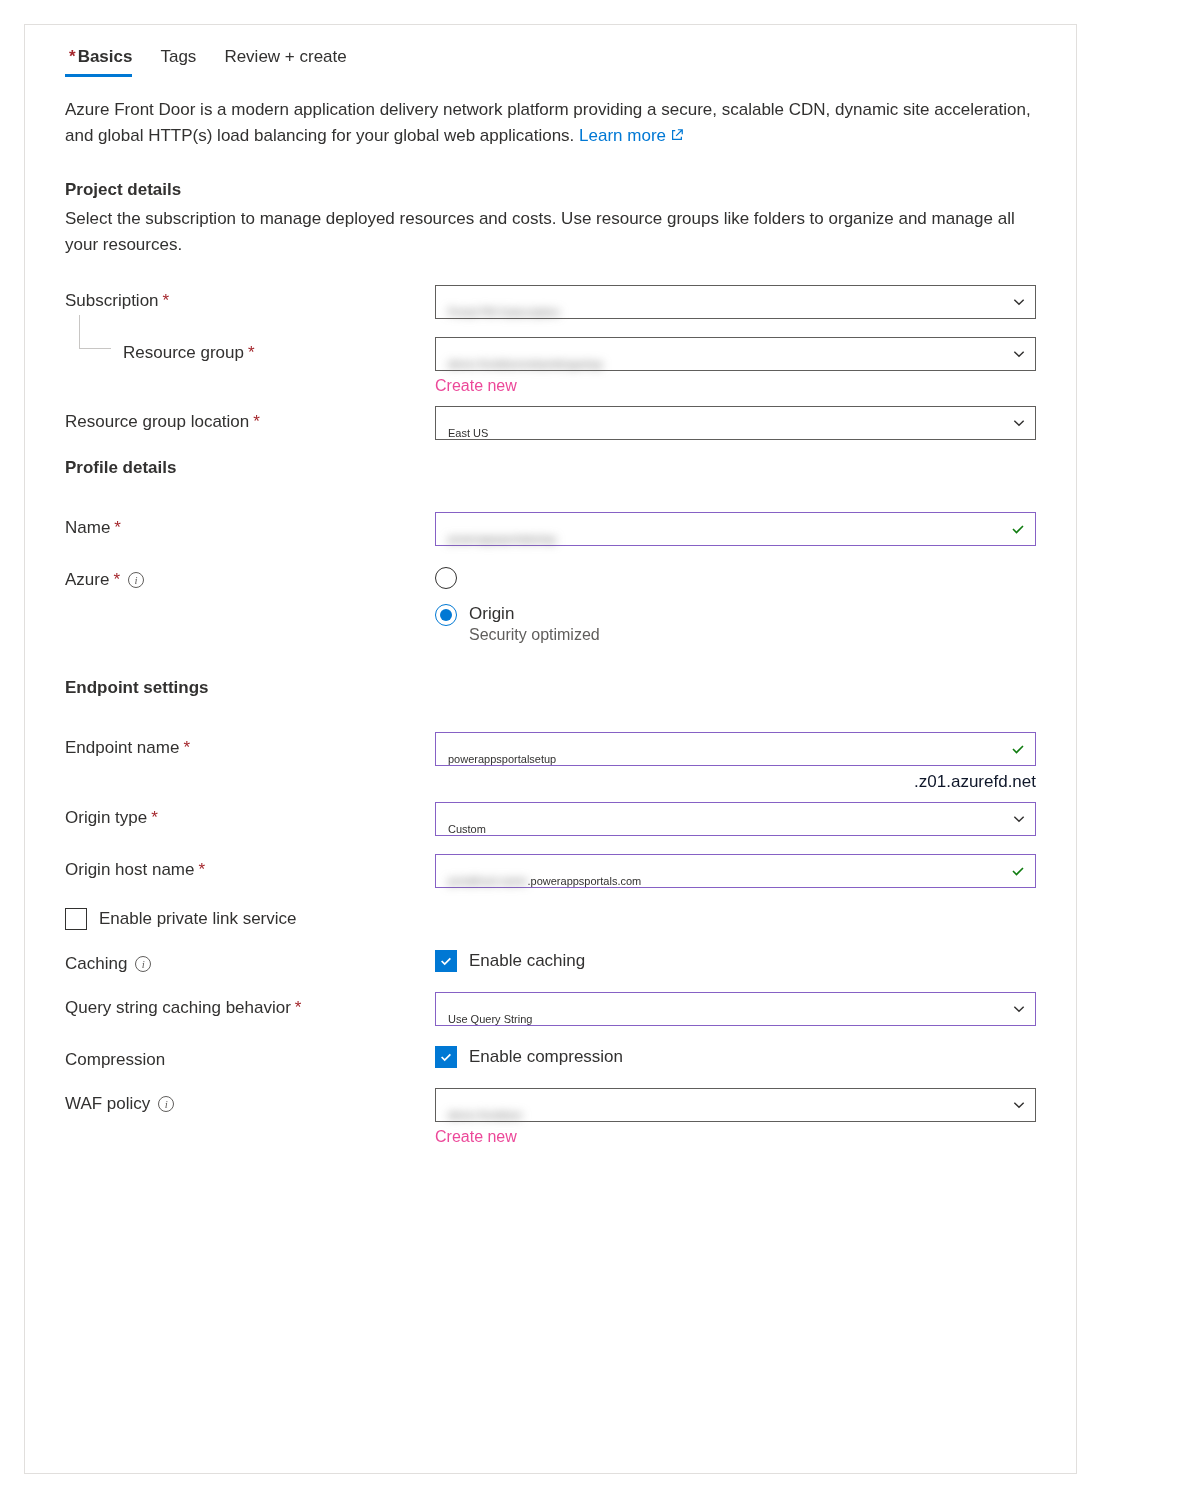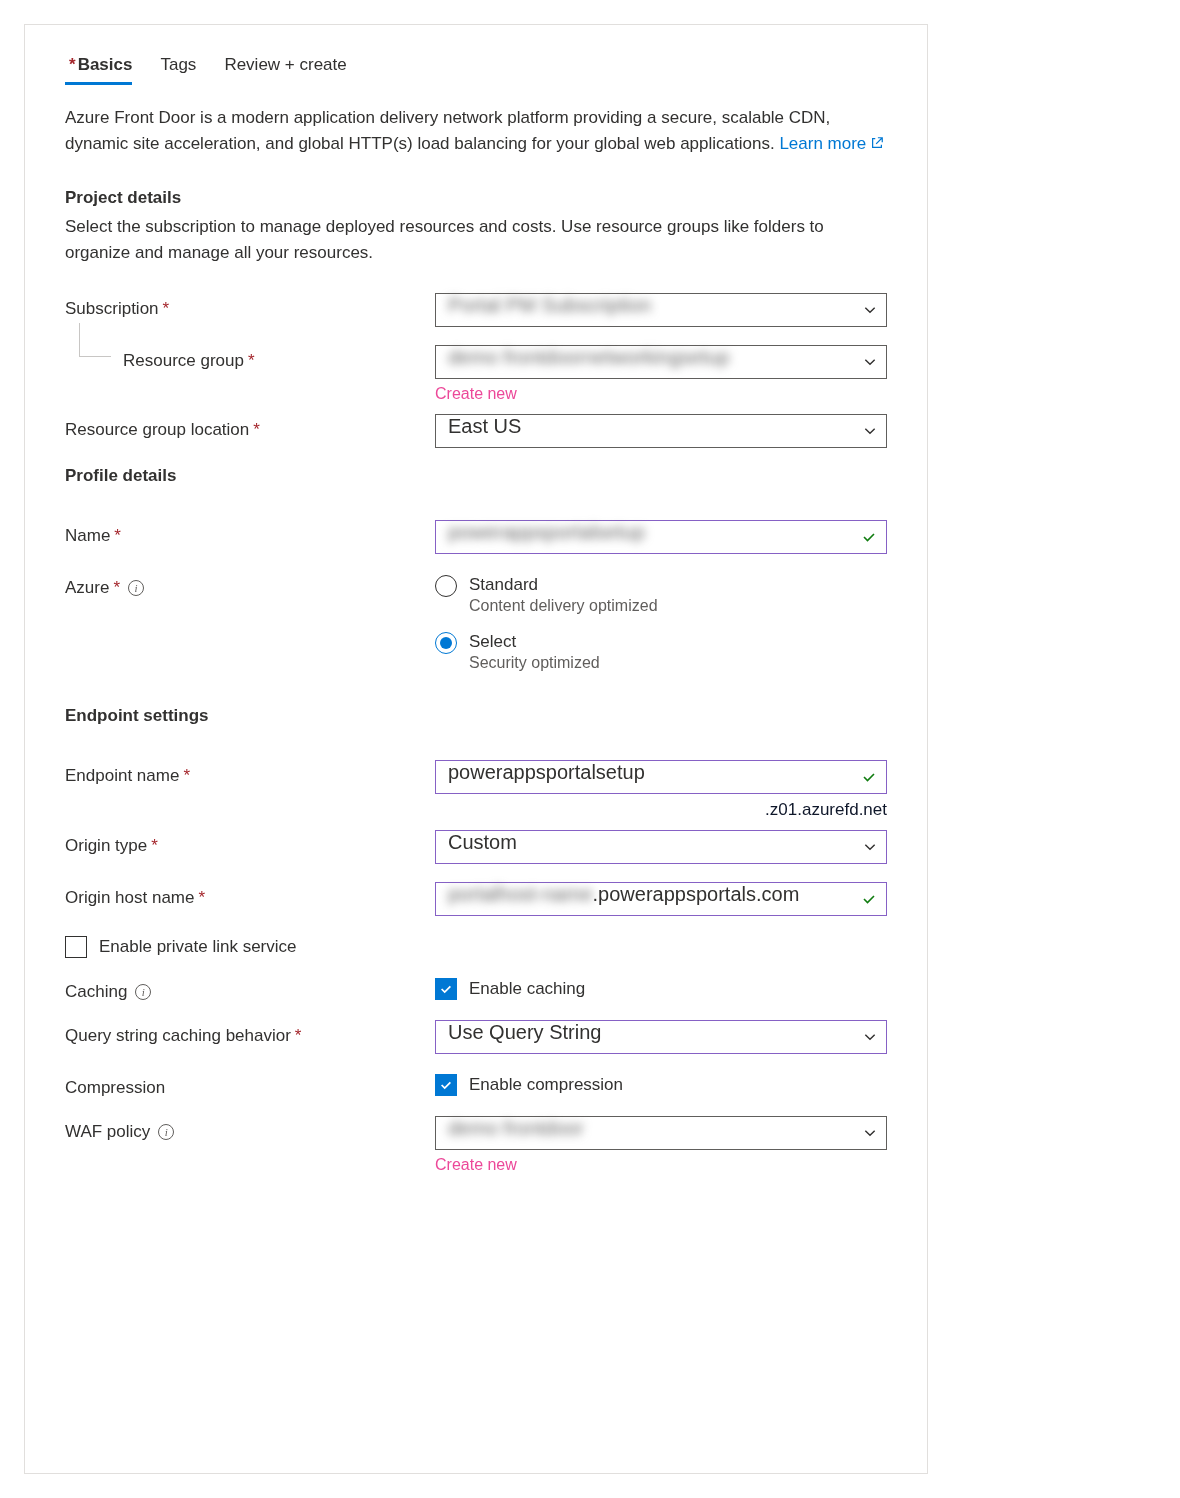--- a/index.html
+++ b/index.html
@@ -5,22 +5,22 @@
   * { box-sizing: border-box; margin: 0; padding: 0; }
   body {
     font-family: "Segoe UI", -apple-system, BlinkMacSystemFont, sans-serif;
     font-size: 17px;
     color: #323130;
     background: #fff;
     padding: 24px;
   }
   .panel {
     border: 1px solid #e1dfdd;
-    width: 904px;
-    padding: 24px 40px 40px 40px;
+    width: 1053px;
+    padding: 16px 40px 40px 40px;
     min-height: 1450px;
   }
   .tabs {
     display: flex;
     gap: 28px;
     margin-bottom: 20px;
   }
   .tab {
     padding: 6px 0 10px 0;
     cursor: pointer;
@@ -94,27 +94,27 @@
   }
   .field-control {
     flex: 1;
     max-width: 660px;
   }
   .select, .text-input {
     width: 100%;
     height: 34px;
     border: 1px solid #605e5c;
     padding: 0 34px 0 12px;
-    font-size: 20px;
+    font-size: 11px;
     font-family: inherit;
     color: #323130;
     background: #fff;
     position: relative;
     display: flex;
-    align-items: flex-start;
+    align-items: flex-end;
   }
   .select.purple, .text-input.purple { border-color: #8661c5; }
   .select-wrap, .input-wrap {
     position: relative;
   }
   .chevron {
     position: absolute;
     right: 10px; top: 50%;
     transform: translateY(-50%);
     pointer-events: none;
@@ -286,31 +286,27 @@
   <div class="field-row">
     <div class="field-label">
         <span>Azure</span>
         <span class="req">*</span>
         <span class="info-icon">i</span>
       </div>
     <div class="field-control">
       <div class="radio-group">
         <div class="radio-item">
           <span class="radio-circle"></span>
-          <div class="radio-label">
-            <div>Standard</div>
-            <div class="radio-sub">Content delivery optimized</div>
-          </div>
         </div>
         <div class="radio-item">
           <span class="radio-circle selected">
               <span class="radio-dot"></span>
             </span>
           <div class="radio-label">
-            <div>Select</div>
+            <div>Origin</div>
             <div class="radio-sub">Security optimized</div>
           </div>
         </div>
       </div>
     </div>
   </div>
 
   <div class="section-title" style="margin-top:18px;margin-bottom:34px">Endpoint settings</div>
 
   <div class="field-row tight">

